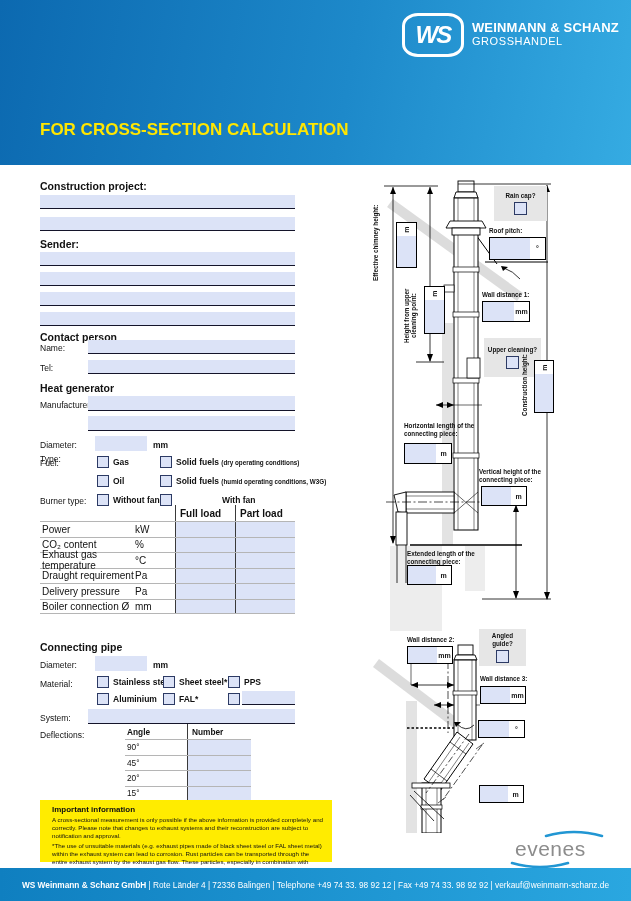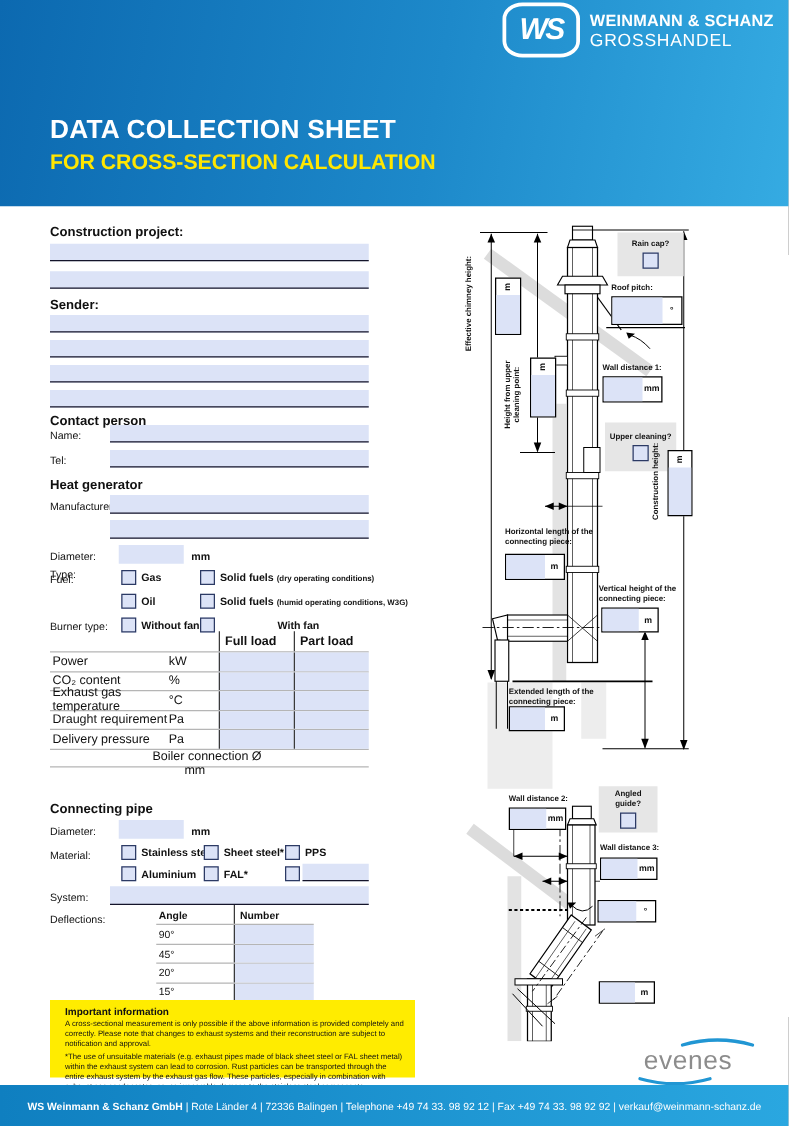--- a/index.html
+++ b/index.html
@@ -1,36 +1,36 @@
 <!DOCTYPE html>
 <html><head>
 <meta charset="utf-8">
 <style>
   html,body{margin:0;padding:0;background:#888;}
   .page{position:relative;width:631px;height:901px;background:#fff;font-family:"Liberation Sans",sans-serif;overflow:hidden;margin:0 auto;color:#111;}
   
   .topbar{position:absolute;top:0;left:0;right:0;height:165px;background:linear-gradient(100deg,#0c69b0 0%,#1d89ca 55%,#35abe2 100%);}
-  .logo-area{position:absolute;top:2px;right:12px;display:flex;align-items:flex-start;gap:8px;}
+  .logo-area{position:absolute;top:13px;right:12px;display:flex;align-items:flex-start;gap:8px;}
   .ws-badge{width:56px;height:38px;border:3px solid #fff;border-radius:16px/13px;display:flex;align-items:center;justify-content:center;color:#fff;font-weight:bold;font-style:italic;font-size:24px;letter-spacing:-2px;}
   .brand-name{color:#fff;font-size:13px;font-weight:bold;letter-spacing:.2px;margin-top:7px;}
-  .brand-sub{color:#fff;font-size:14px;letter-spacing:.6px;}
+  .brand-sub{color:#fff;font-size:11px;letter-spacing:.6px;}
   .title{position:absolute;left:40px;top:92px;color:#fff;font-size:21px;font-weight:bold;margin:0;letter-spacing:.2px;}
   .subtitle{position:absolute;left:40px;top:120px;color:#ffe600;font-size:17px;font-weight:bold;margin:0;}
   
   .sec{position:absolute;font-size:10.5px;font-weight:bold;}
   .flabel{position:absolute;font-size:8.5px;}
   .field{position:absolute;background:#dce3f7;border-bottom:1px solid #14142a;}
   .box-field{position:absolute;background:#dce3f7;}
   .cb{position:absolute;width:10px;height:10px;background:#dce3f7;border:1px solid #2c3a64;}
   .cbl{position:absolute;font-size:8.5px;white-space:nowrap;}
   .note{font-size:6.3px;}
   .ltable{position:absolute;left:40px;top:505px;width:255px;font-size:10px;}
   .lt-head{display:flex;height:16px;align-items:center;}
   .lt-row{display:flex;height:15.5px;align-items:center;border-top:1px solid #b5b5b5;box-sizing:border-box;}
-  .lt-row:last-child{border-bottom:1px solid #b5b5b5;flex-direction:column;}
+  .lt-row:last-child{border-bottom:1px solid #b5b5b5;}
   .lt-c1{width:95px;padding-left:2px;box-sizing:border-box;}
   .lt-c2{width:40px;}
   .lt-c3,.lt-c4{width:60px;align-self:stretch;border-left:1px solid #3a3a3a;box-sizing:border-box;}
   .lt-row .lt-c3,.lt-row .lt-c4{background:#dce3f7;}
   .lt-head .lt-c3,.lt-head .lt-c4{display:flex;align-items:center;padding-left:4px;font-weight:bold;}
   .dtable{position:absolute;left:125px;top:724px;width:126px;font-size:8.3px;}
   .dt-head{display:flex;height:15px;align-items:center;font-weight:bold;}
   .dt-row{display:flex;height:15.5px;align-items:center;border-top:1px solid #b5b5b5;box-sizing:border-box;}
   .dt-row:last-child{border-bottom:1px solid #b5b5b5;}
   .dt-a{width:62px;padding-left:2px;box-sizing:border-box;}
@@ -67,21 +67,20 @@
   <header class="topbar">
     <div class="logo-area">
       <div class="ws-badge">
           <span>WS</span>
         </div>
       <div>
         <div class="brand-name">WEINMANN &amp; SCHANZ</div>
         <div class="brand-sub">GROSSHANDEL</div>
       </div>
     </div>
-    <h1 class="title">DATA COLLECTION SHEET</h1>
     <h2 class="subtitle">FOR CROSS-SECTION CALCULATION</h2>
   </header>
 
   <div class="sec" style="left:40px;top:180px;">Construction project:</div>
   <div class="field" style="left:40px;top:195px;width:255px;height:13px;"></div>
   <div class="field" style="left:40px;top:217px;width:255px;height:13px;"></div>
 
   <div class="sec" style="left:40px;top:238px;">Sender:</div>
   <div class="field" style="left:40px;top:252px;width:255px;height:13px;"></div>
   <div class="field" style="left:40px;top:272px;width:255px;height:13px;"></div>

